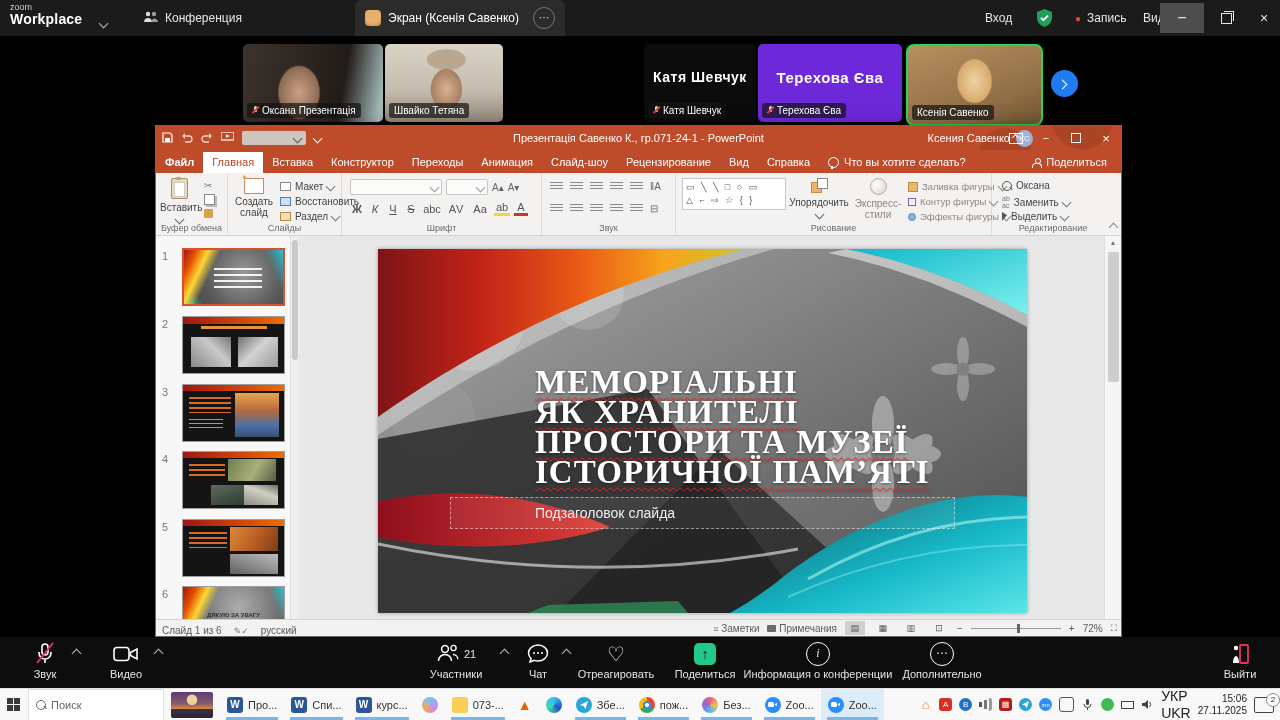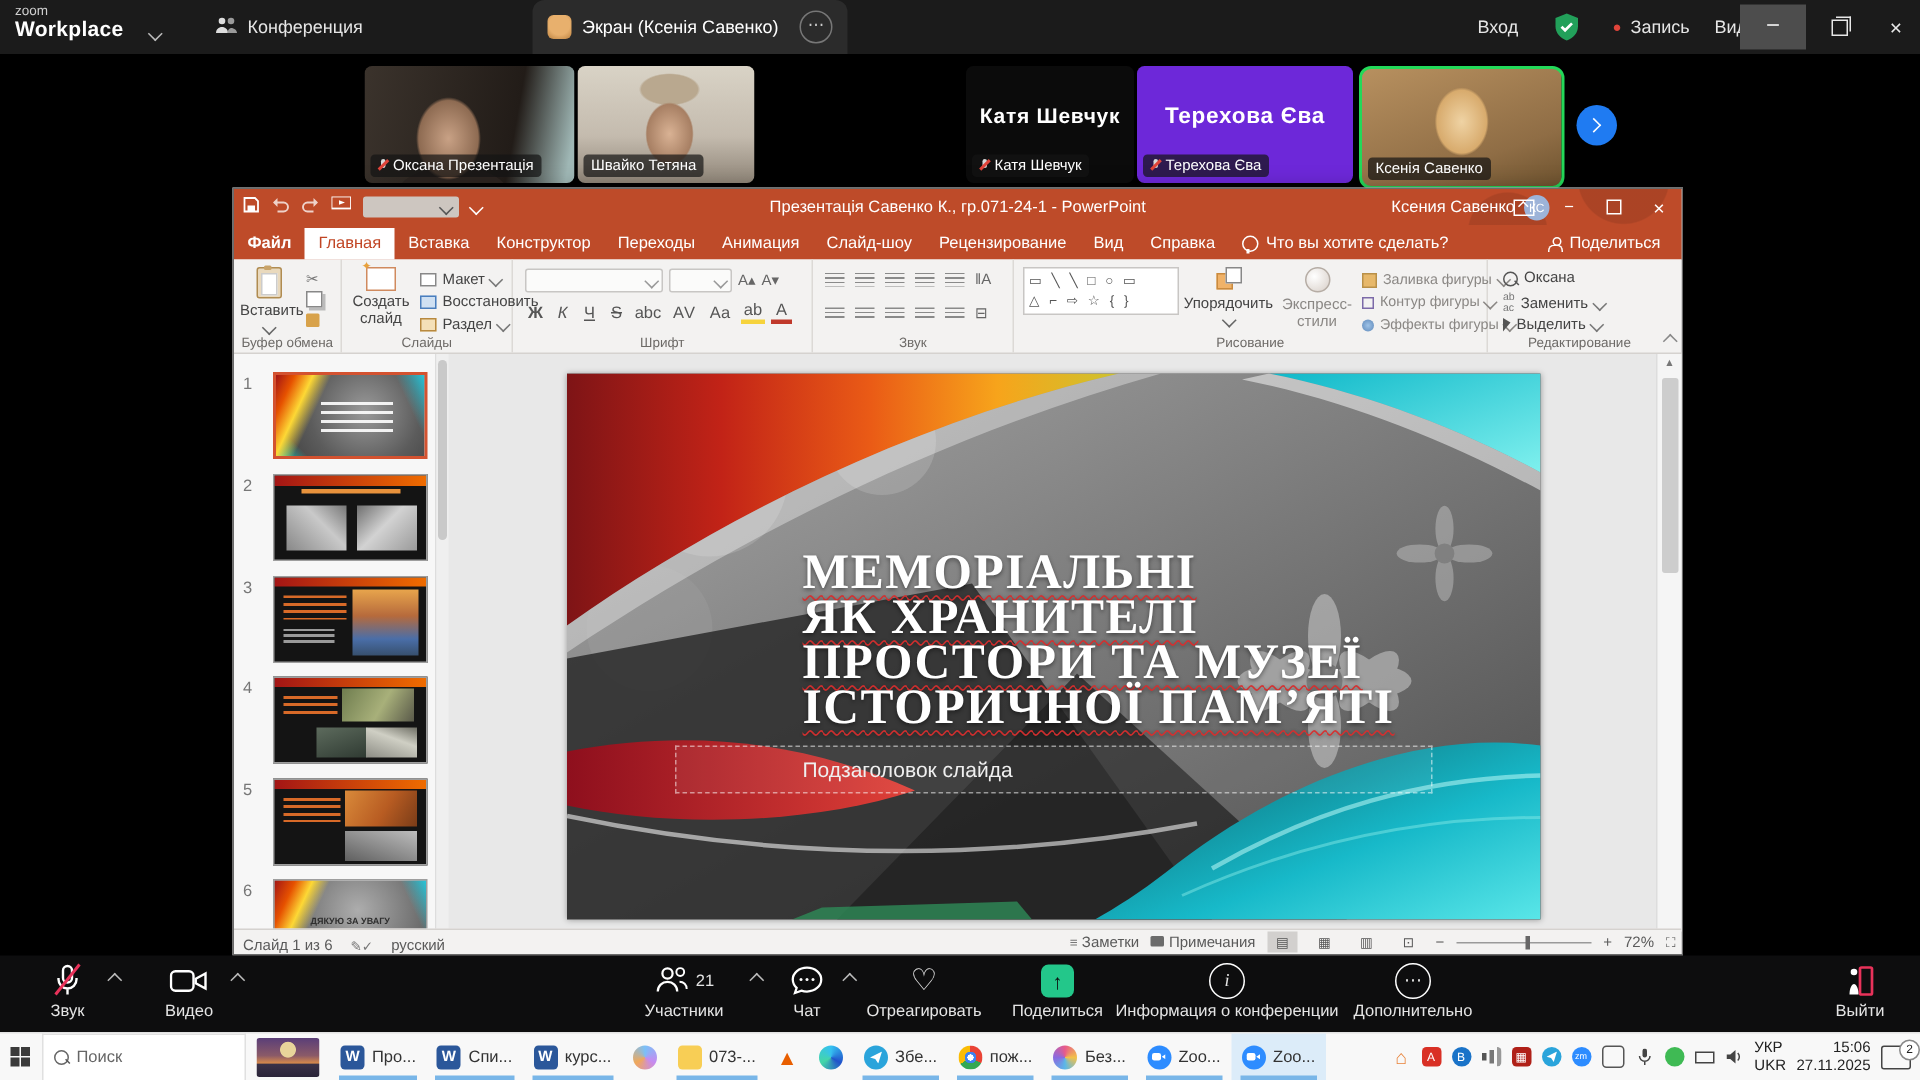--- a/index.html
+++ b/index.html
@@ -117,21 +117,21 @@
   #taskbar{left:0;top:688px;width:1280px;height:32px;background:#f8f8f8;border-top:1px solid #e2e2e2;box-sizing:border-box;display:flex;align-items:stretch;font-size:11px;color:#333}
   .tb{display:flex;align-items:center;gap:5px;padding:0 7px;position:relative}
   .tb.ul::after{content:"";position:absolute;left:6px;right:6px;bottom:0;height:3px;background:#79b6e8}
   .tb.active{background:#dcecf9}
   .winlogo{width:14px;height:14px;display:grid;grid-template-columns:6px 6px;grid-template-rows:6px 6px;gap:1px}
   .winlogo i{background:#3a3a3a}
   .appico{width:16px;height:16px;border-radius:3px;display:flex;align-items:center;justify-content:center;color:#fff;font-size:10px;font-weight:bold}
   .tray{margin-left:auto;display:flex;align-items:center;gap:7px;padding-right:6px}
   .tico{width:13px;height:13px;border-radius:3px;display:flex;align-items:center;justify-content:center;font-size:8px;color:#fff}
   .clock{line-height:1.2;text-align:right;font-size:10px;color:#222}
-  .lang{line-height:1.2;font-size:10px;color:#222}
+  .lang{line-height:1.2;font-size:14px;color:#222}
   .notif{width:18px;height:14px;border:1.5px solid #444;border-radius:2px;position:relative}
   .notif .bdg{position:absolute;right:-7px;top:-5px;width:12px;height:12px;border-radius:50%;background:#fff;border:1px solid #888;font-size:8px;line-height:12px;text-align:center;color:#222}
 </style>
 </head>
 <body>
 
 <div id="topbar" class="abs">
   <div class="abs brand">
     <div class="b1">zoom</div>
     <div class="b2">Workplace</div>

